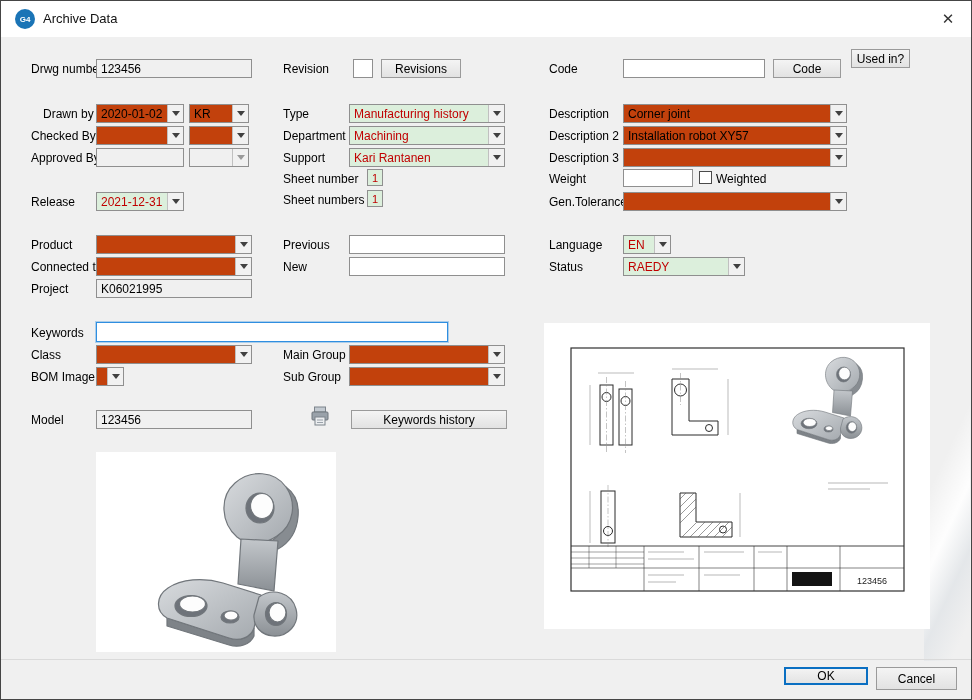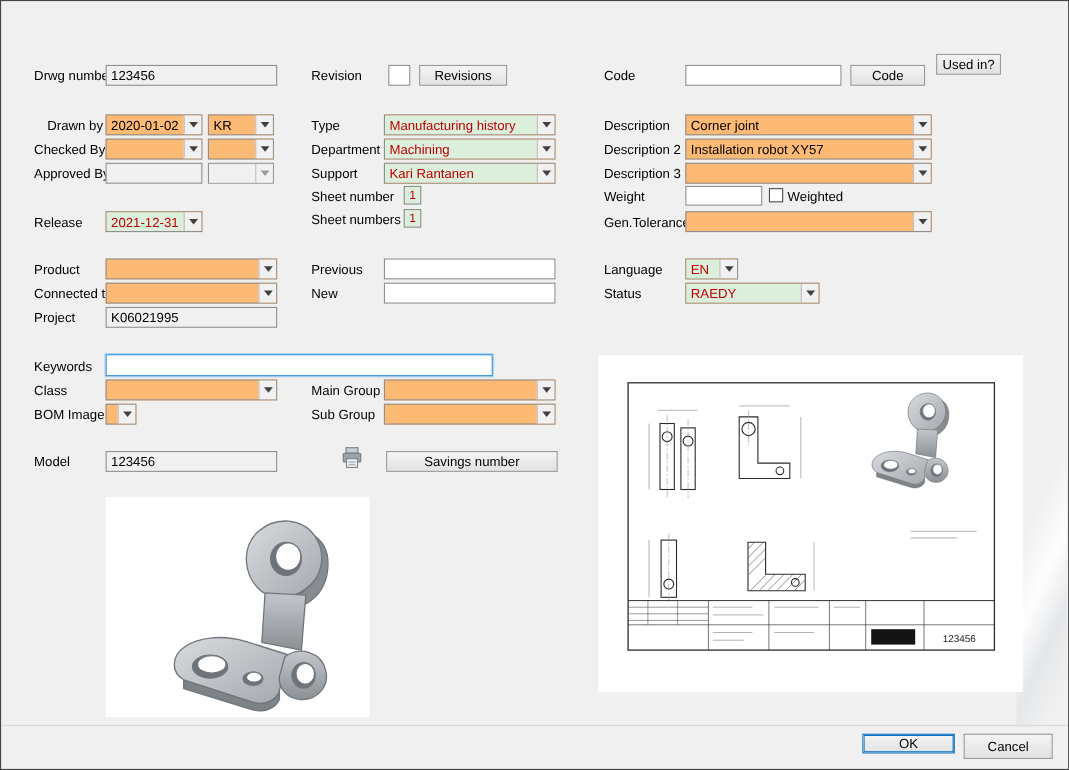--- a/index.html
+++ b/index.html
@@ -13,21 +13,21 @@
   .closebtn { position:absolute; right:6px; top:5px; width:34px; height:26px; display:flex; align-items:center;
           justify-content:center; font-size:15px; color:#333; cursor:pointer; }
 
   .lbl { position:absolute; font-size:12px; color:#000; white-space:nowrap; }
 
   .txt { position:absolute; background:#fff; border:1px solid #8f8f8f; font-size:12px; color:#000;
          display:flex; align-items:center; padding:0 4px; white-space:nowrap; overflow:hidden; }
   .txt.ro { background:#f0f0f0; }
   .txt.focused { border:1px solid #2f8ee0; box-shadow:0 0 0 1px rgba(47,142,224,.35); background:#fff; }
 
-  .combo { position:absolute; background:#fdba74; border:1px solid #8f8f8f; display:flex; height:19px; }
+  .combo { position:absolute; background:#c2410c; border:1px solid #8f8f8f; display:flex; height:19px; }
   .combo .val { flex:1; font-size:12px; color:#000; padding:0 4px; display:flex; align-items:center;
                 white-space:nowrap; overflow:hidden; }
   .combo .arrow { width:16px; border-left:1px solid #c0c0c0; background:#f1f1f1; display:flex;
                   align-items:center; justify-content:center; }
   .combo .arrow::after { content:""; border-left:4px solid transparent; border-right:4px solid transparent;
                   border-top:5px solid #404040; }
   .combo.green .val { background:#dcefdc; color:#c00000; }
   .combo.dis { background:#f0f0f0; }
   .combo.dis .val { background:#f0f0f0; }
   .combo.dis .arrow::after { border-top-color:#9a9a9a; }
@@ -48,20 +48,25 @@
   .footline { position:absolute; left:0; top:658px; width:100%; height:1px; background:#dadada; }
 
   .watermark { position:absolute; right:1px; top:360px; width:46px; height:300px; pointer-events:none;
        background:linear-gradient(115deg, rgba(255,255,255,0) 35%, rgba(255,255,255,.9) 55%, rgba(223,227,231,.7) 72%, rgba(255,255,255,0) 90%); }
 </style>
 </head>
 <body>
 
 <div id="dialog">
 
+  <div class="titlebar">
+    <div class="logo">G4</div>
+    <div class="wtitle">Archive Data</div>
+    <div class="closebtn">✕</div>
+  </div>
 
   <div class="watermark"></div>
 
   <span class="lbl" style="left:30px;top:61px">Drwg number</span>
   <div class="txt ro" style="left:95px;top:58px;width:156px;height:19px">123456</div>
 
   <span class="lbl" style="left:282px;top:61px">Revision</span>
   <div class="txt" style="left:352px;top:58px;width:20px;height:19px"></div>
   <div class="btn" style="left:380px;top:58px;width:80px;height:19px">Revisions</div>
 
@@ -223,21 +228,21 @@
   <div class="printicon">
     <svg width="18" height="20" viewBox="0 0 18 20">
       <rect x="3.5" y="1" width="11" height="5" fill="#c3cad1" stroke="#7d848b"></rect>
       <rect x="1" y="6" width="16" height="8" rx="1" fill="#9aa2aa" stroke="#6f767d"></rect>
       <rect x="4" y="11" width="10" height="8" fill="#eceef0" stroke="#7d848b"></rect>
       <line x1="6" y1="14" x2="12" y2="14" stroke="#9aa2aa" stroke-width="1"></line>
       <line x1="6" y1="16.5" x2="12" y2="16.5" stroke="#9aa2aa" stroke-width="1"></line>
     </svg>
   </div>
 
-  <div class="btn" style="left:350px;top:409px;width:156px;height:19px">Savings number</div>
+  <div class="btn" style="left:350px;top:409px;width:156px;height:19px">Keywords history</div>
 
   <div class="preview" style="left:95px;top:451px;width:240px;height:200px">
     <svg width="240" height="200" viewBox="0 0 240 200">
       <defs>
         <linearGradient id="pg1" x1="0" y1="0" x2="1" y2="1">
           <stop offset="0" stop-color="#d8dbde"></stop>
             <stop offset="1" stop-color="#a4a9ae"></stop>
         </linearGradient>
         <linearGradient id="pg2" x1="0" y1="0" x2="0" y2="1">
           <stop offset="0" stop-color="#c3c7cb"></stop>

